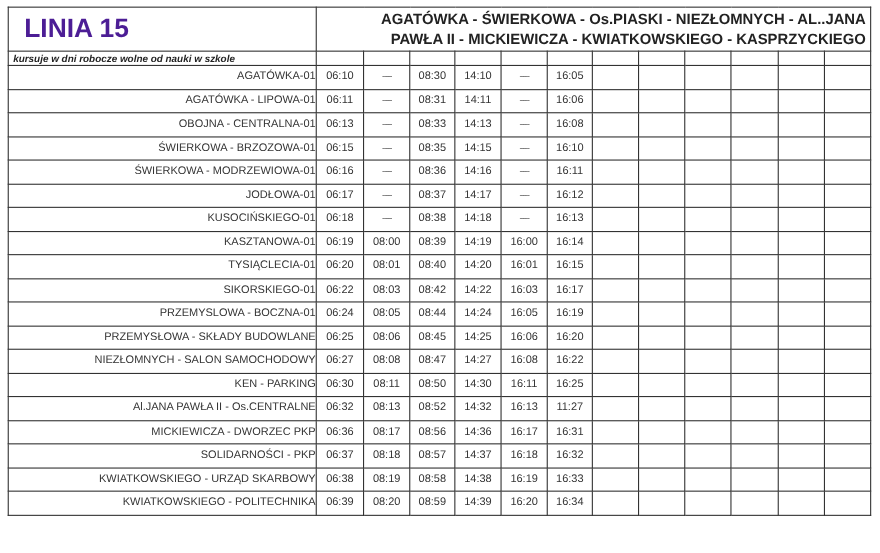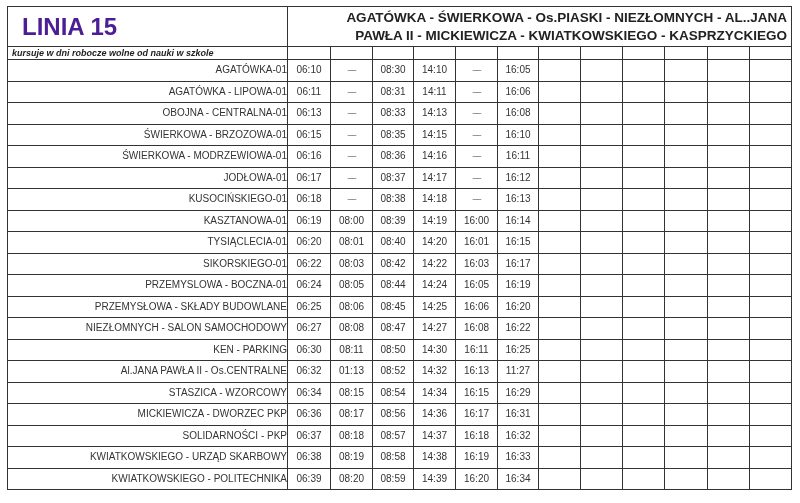--- a/index.html
+++ b/index.html
@@ -272,40 +272,25 @@
           <td class="empty"></td>
           <td class="empty"></td>
           <td class="empty"></td>
           <td class="empty"></td>
           <td class="empty"></td>
           <td class="empty"></td>
         </tr>
         <tr>
           <td class="stop">Al.JANA PAWŁA II - Os.CENTRALNE</td>
           <td class="time">06:32</td>
-          <td class="time">01:13</td>
+          <td class="time">08:13</td>
           <td class="time">08:52</td>
           <td class="time">14:32</td>
           <td class="time">16:13</td>
           <td class="time">11:27</td>
-          <td class="empty"></td>
-          <td class="empty"></td>
-          <td class="empty"></td>
-          <td class="empty"></td>
-          <td class="empty"></td>
-          <td class="empty"></td>
-        </tr>
-        <tr>
-          <td class="stop">STASZICA - WZORCOWY</td>
-          <td class="time">06:34</td>
-          <td class="time">08:15</td>
-          <td class="time">08:54</td>
-          <td class="time">14:34</td>
-          <td class="time">16:15</td>
-          <td class="time">16:29</td>
           <td class="empty"></td>
           <td class="empty"></td>
           <td class="empty"></td>
           <td class="empty"></td>
           <td class="empty"></td>
           <td class="empty"></td>
         </tr>
         <tr>
           <td class="stop">MICKIEWICZA - DWORZEC PKP</td>
           <td class="time">06:36</td>

